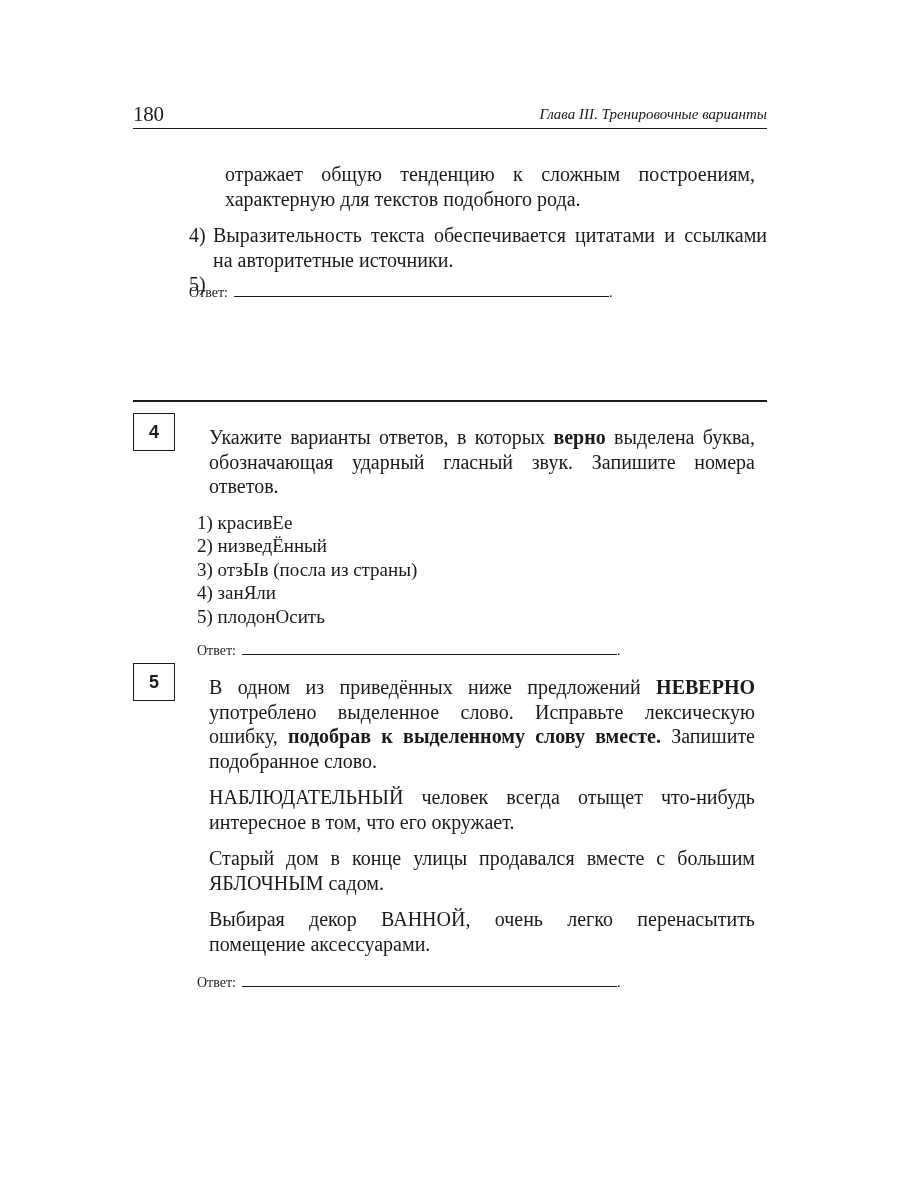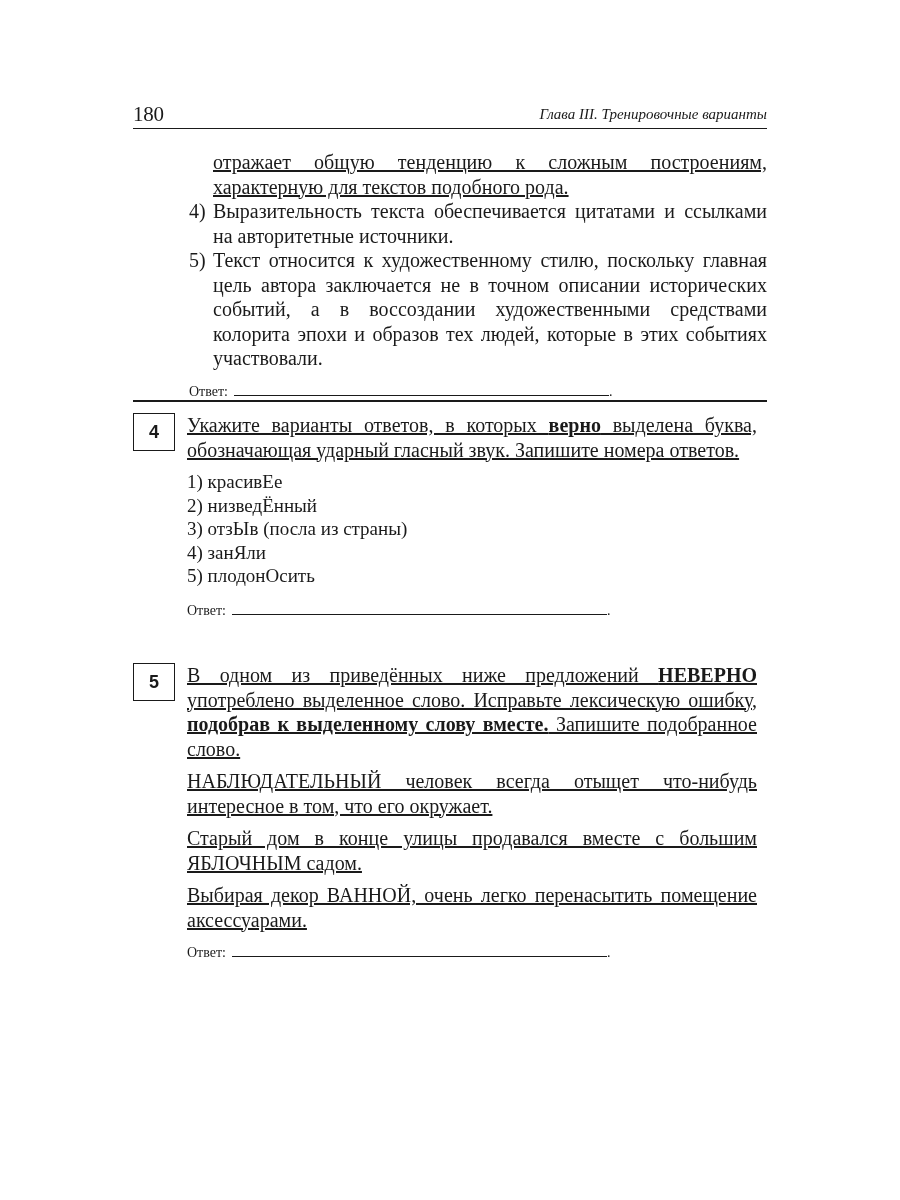--- a/index.html
+++ b/index.html
@@ -98,27 +98,26 @@
       box-sizing: border-box;
       display: flex;
       align-items: center;
       justify-content: center;
       font-family: "Liberation Sans", "DejaVu Sans", sans-serif;
       font-weight: bold;
       font-size: 18px;
     }
     .task-content {
       position: absolute;
-      left: 54px;
+      left: 64px;
       top: 0;
       width: 570px;
     }
     .para {
-      margin: 0;
-      text-decoration: underline;
+      margin: 12px;
     }
     .para + .para {
       margin-top: 8px;
     }
     .word-list .w {
       display: block;
       line-height: 23.5px;
       font-size: 19px;
       text-align: left;
     }
@@ -138,21 +137,20 @@
     <p class="para" style="padding-left:80px;">
       <span>отражает общую тенденцию к сложным построениям, характерную для текстов подобного рода.</span>
     </p>
     <ul class="opt-list">
       <li class="opt-item">
         <span class="opt-num">4)</span>
         <span>Выразительность текста обеспечивается цитатами и ссылками на авторитетные источники.</span>
       </li>
       <li class="opt-item">
         <span class="opt-num">5)</span>
-        <span>Текст относится к художественному стилю, поскольку главная цель автора заключается не в точном описании исторических событий, а в воссоздании художественными средствами колорита эпохи и образов тех людей, которые в этих событиях участвовали.</span>
       </li>
     </ul>
     <div class="answer-line" style="margin-top:6px; padding-left:56px;">
       <span>Ответ:</span><span class="answer-blank"></span><span>.</span>
     </div>
   </div>
 
   <div class="separator" style="top:300px;"></div>
 
   <div class="task" style="top:313px;">

